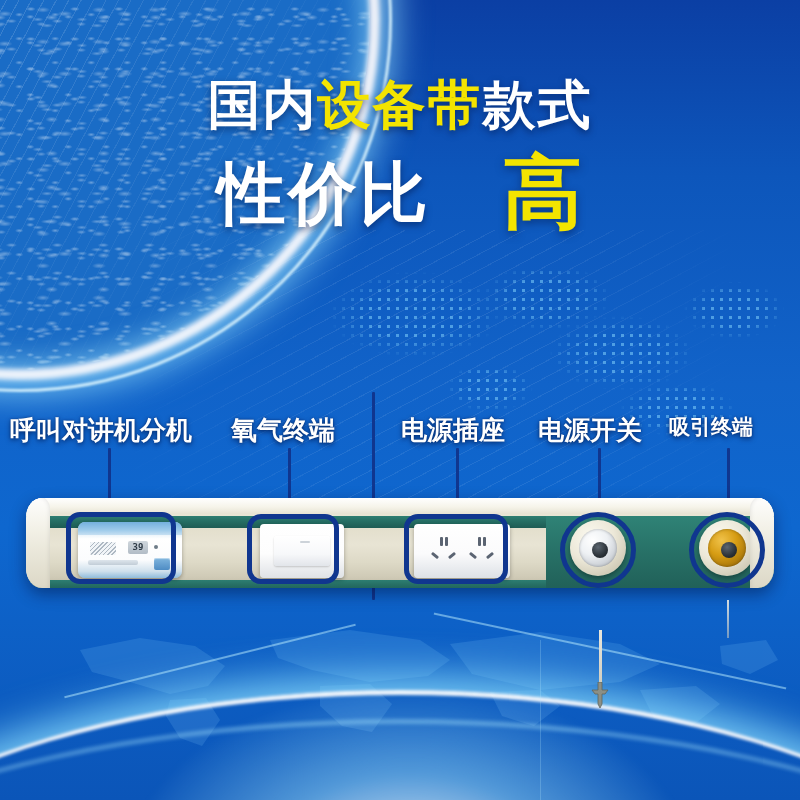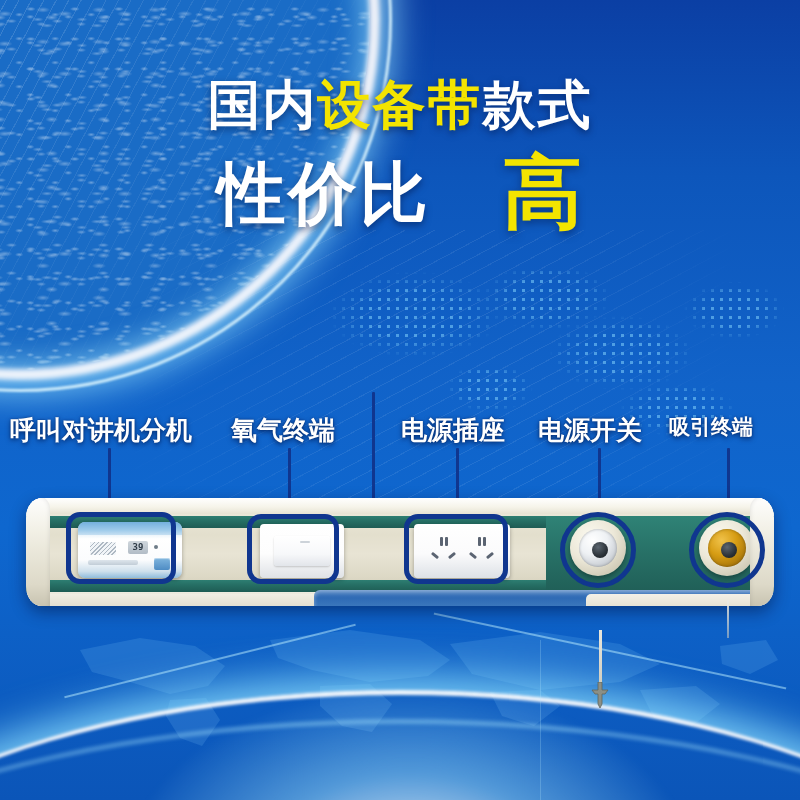--- a/index.html
+++ b/index.html
@@ -132,21 +132,21 @@
     text-shadow:0 2px 5px rgba(0,25,80,.75),0 0 2px rgba(0,25,80,.6);}
   .lead{position:absolute;background:#10368f;width:3px;border-radius:1px;}
 
   
   .ring{position:absolute;border:5px solid #10368f;border-radius:50%;}
   .rrect{position:absolute;border:5px solid #10368f;border-radius:14px;}
 
   
   .panel-wrap{position:absolute;left:26px;top:498px;width:748px;height:140px;}
   .panel{
-    position:absolute;left:0;top:0;width:748px;height:108px;border-radius:16px/20px;
+    position:absolute;left:0;top:0;width:748px;height:90px;border-radius:16px/20px;
     background:
       linear-gradient(180deg,#ffffff 0%,#f3f1e6 6%,#e9e6d6 16%,#e3dfcd 34%,#e8e4d4 52%,#ddd9c6 72%,#cfcab6 88%,#b9b4a0 100%);
     box-shadow:0 6px 16px rgba(0,10,50,.45), inset 0 2px 3px rgba(255,255,255,.9);
     overflow:hidden;
   }
   
   .stripe{position:absolute;left:0;width:100%;background:
       linear-gradient(180deg,#2d7e72 0%,#256d63 45%,#1e5c54 100%);}
   .stripe.top{top:18px;height:12px;}
   .stripe.bot{top:82px;height:12px;}

